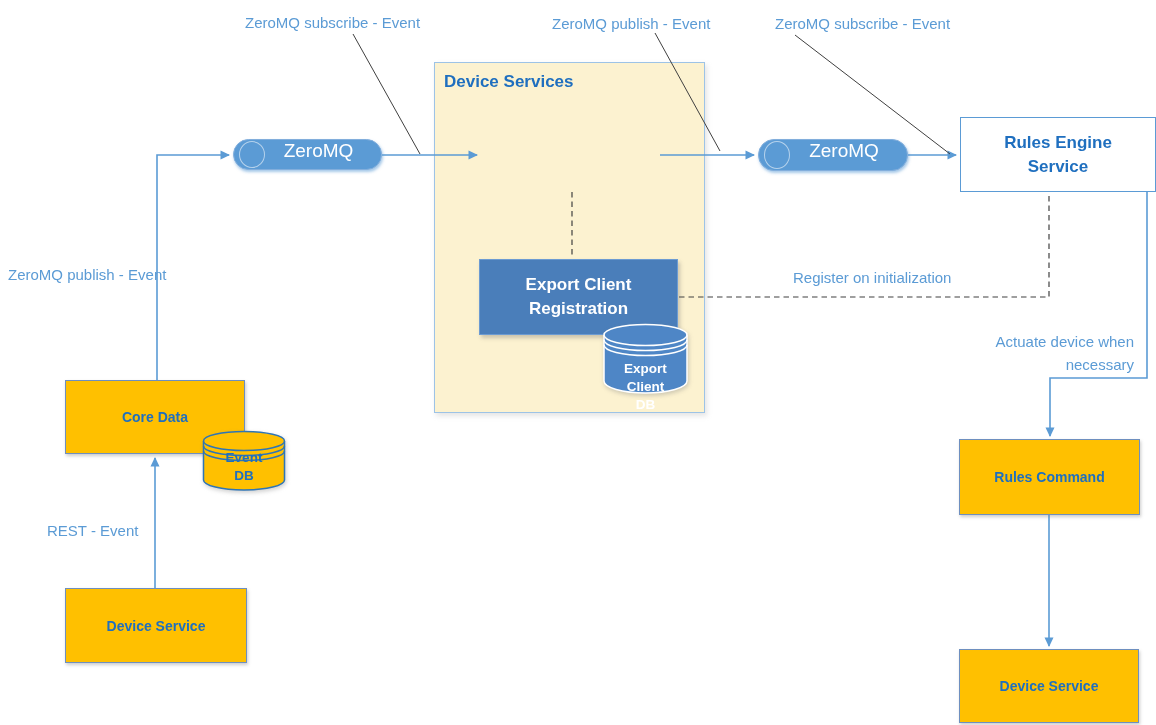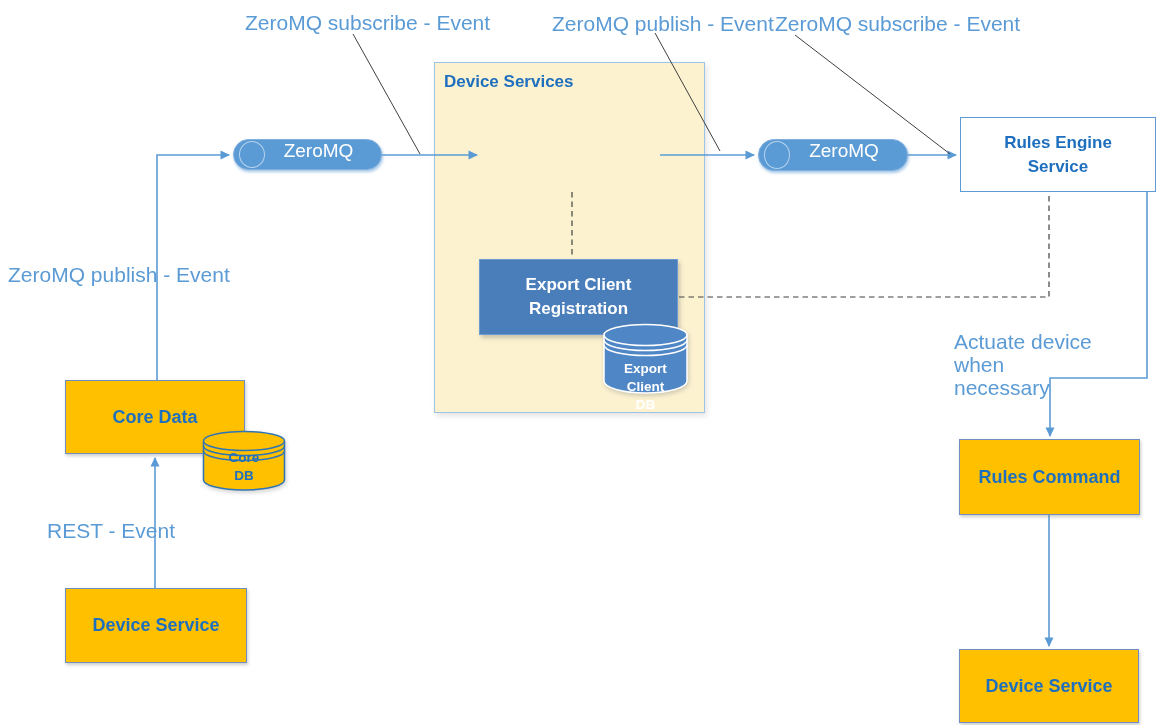--- a/index.html
+++ b/index.html
@@ -22,21 +22,21 @@
     background:#ffffff;
     border:1.5px solid var(--accent-light-blue,#5B9BD5);
     color:var(--accent-dark-blue-text,#1F6FBF);
     font-weight:bold; font-size:17px; line-height:24px;
   }
   .white-box .lbl { max-width:122px; }
   .yellow-box {
     background:var(--yellow-fill,#FFC000);
     border:1.2px solid var(--yellow-border,#6E8FBF);
     color:var(--accent-dark-blue-text,#1F6FBF);
-    font-weight:bold; font-size:18px;
+    font-weight:bold; font-size:14px;
     box-shadow:1px 2px 3px rgba(130,130,130,0.4);
   }
   .container-box {
     position:absolute;
     background:var(--container-fill,#FCF2D0);
     border:1px solid var(--container-border,#9DC3E6);
     box-shadow:2px 3px 5px rgba(150,150,150,0.25);
     box-sizing:border-box;
   }
   .container-title {
@@ -53,21 +53,21 @@
     padding-left:22px; box-sizing:border-box;
     box-shadow:1px 2px 3px rgba(91,155,213,0.55);
   }
   .pill .cap {
     position:absolute; left:5px; top:1px; bottom:1px; width:26px;
     border-radius:50%; border:1.5px solid rgba(255,255,255,0.55);
     box-sizing:border-box;
   }
   .edge-label {
     position:absolute; color:var(--accent-light-blue,#5B9BD5);
-    font-size:21px; line-height:23px; white-space:pre-line;
+    font-size:15px; line-height:23px; white-space:pre-line;
   }
   .cyl { position:absolute; }
   .cyl svg { position:absolute; left:0; top:0; overflow:visible;
              filter:drop-shadow(1px 2px 2px rgba(120,120,120,0.35)); }
   .cyl-label {
     position:absolute; left:0; right:0; text-align:center; font-weight:bold;
     white-space:pre-line; font-size:13.5px; line-height:18px;
   }
   .cyl-blue .cyl-label { color:#ffffff; top:38px; }
   .cyl-yellow .cyl-label { color:var(--accent-dark-blue-text,#1F6FBF); top:19px; }
@@ -145,37 +145,38 @@
     <span>ZeroMQ</span>
   </div>
 
   <div class="cyl cyl-yellow" style="left:202px; top:430px; width:84px; height:62px;">
     <svg width="84" height="62" viewBox="0 0 84 62">
       <path class="cyl-yellow-shape" d="M1.5,11 L1.5,50 A40.5,10 0 0 0 82.5,50 L82.5,11"></path>
       <ellipse class="cyl-yellow-shape" cx="42" cy="11" rx="40.5" ry="9.5"></ellipse>
       <path class="cyl-yellow-arc" d="M1.5,16 A40.5,9.5 0 0 0 82.5,16"></path>
       <path class="cyl-yellow-arc" d="M1.5,21 A40.5,9.5 0 0 0 82.5,21"></path>
     </svg>
-    <div class="cyl-label">Core
+    <div class="cyl-label">Event
 DB</div>
   </div>
 
   <div class="cyl cyl-blue" style="left:602px; top:322px; width:87px; height:73px;">
     <svg width="87" height="73" viewBox="0 0 87 73">
       <path class="cyl-blue-shape" d="M2,13 L2,59 A41.5,12 0 0 0 85,59 L85,13"></path>
       <ellipse class="cyl-blue-shape" cx="43.5" cy="13" rx="41.5" ry="10.5"></ellipse>
       <path class="cyl-blue-arc" d="M2,18 A41.5,10.5 0 0 0 85,18"></path>
       <path class="cyl-blue-arc" d="M2,23 A41.5,10.5 0 0 0 85,23"></path>
     </svg>
     <div class="cyl-label">Export
 Client
 DB</div>
   </div>
 
   <div class="edge-label" style="left:245px; top:11px;">ZeroMQ subscribe - Event</div>
   <div class="edge-label" style="left:552px; top:12px;">ZeroMQ publish - Event</div>
   <div class="edge-label" style="left:775px; top:12px;">ZeroMQ subscribe - Event</div>
   <div class="edge-label" style="left:8px; top:263px;">ZeroMQ publish - Event</div>
   <div class="edge-label" style="left:47px; top:519px;">REST - Event</div>
-  <div class="edge-label" style="left:954px; top:330px; width:180px; ">Actuate device when
+  <div class="edge-label" style="left:793px; top:266px;">Register on initialization</div>
+  <div class="edge-label" style="left:954px; top:330px; width:180px; text-align:right;">Actuate device when
 necessary</div>
 
 </div>
 
 </body></html>

